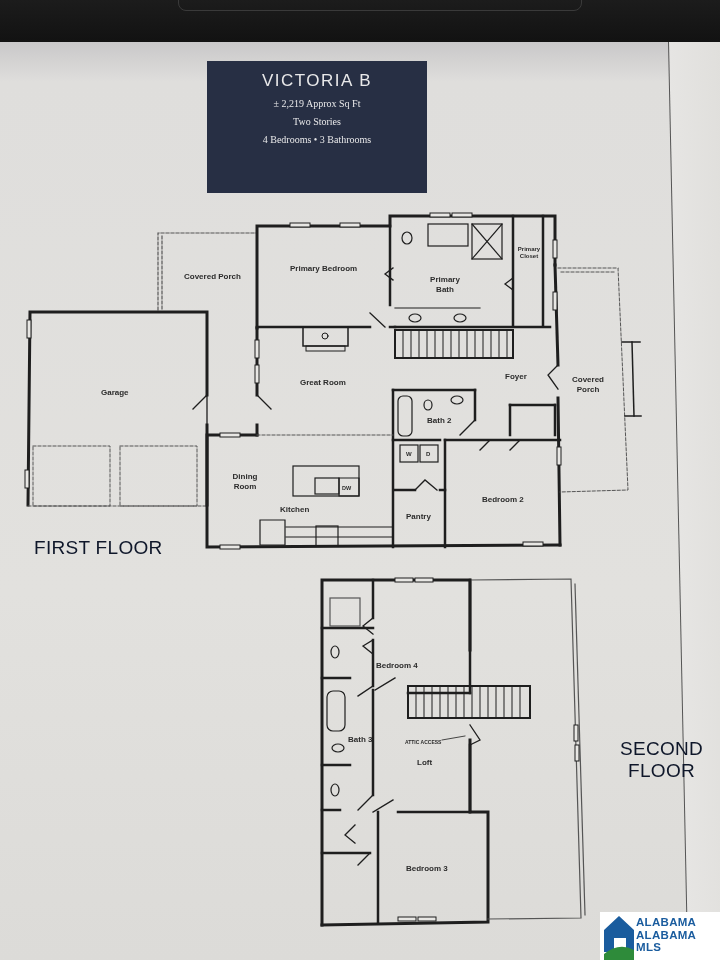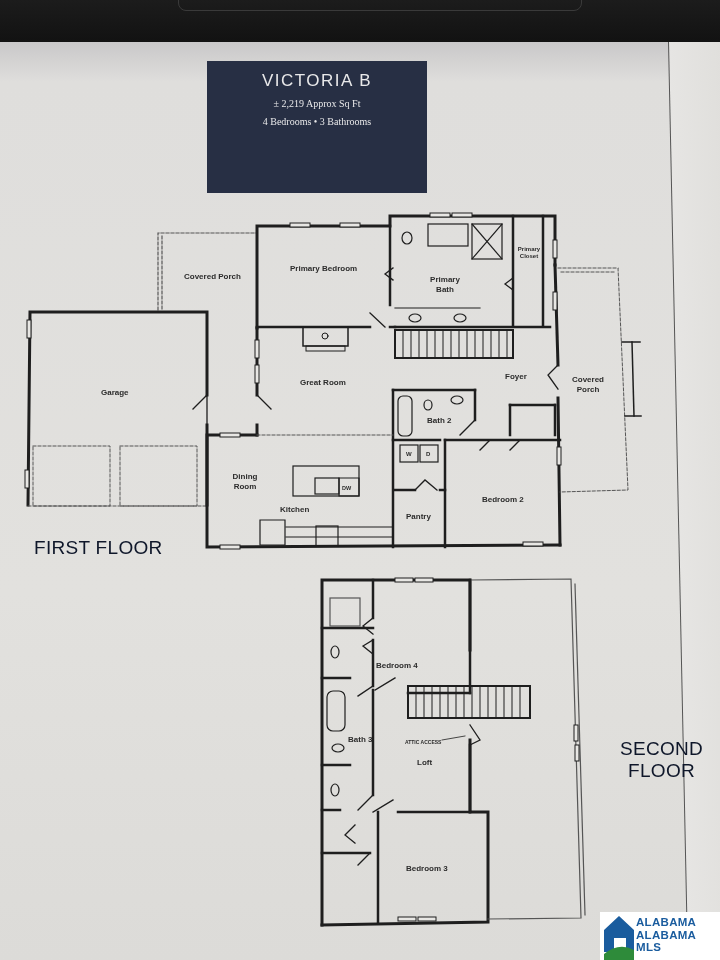--- a/index.html
+++ b/index.html
@@ -49,20 +49,21 @@
 
 <div class="top-bezel">
     <div class="notch"></div>
   </div>
 <div class="paper"></div>
 <div class="page-edge"></div>
 
 <div class="title-box">
   <div class="t1">VICTORIA B</div>
   <div class="ln first">± 2,219 Approx Sq Ft</div>
+  <div class="ln">Two Stories</div>
   <div class="ln">4 Bedrooms • 3 Bathrooms</div>
 </div>
 
 <svg class="plan" width="720" height="960" viewBox="0 0 720 960">
   <g fill="none" stroke="#1e1e1e" stroke-linecap="square">
 
     <g stroke="#555" stroke-width="1.2" stroke-dasharray="3,2">
       <polyline points="158,310 158,233 257,233"></polyline>
       <line x1="162" y1="236" x2="162" y2="310"></line>
     </g>

